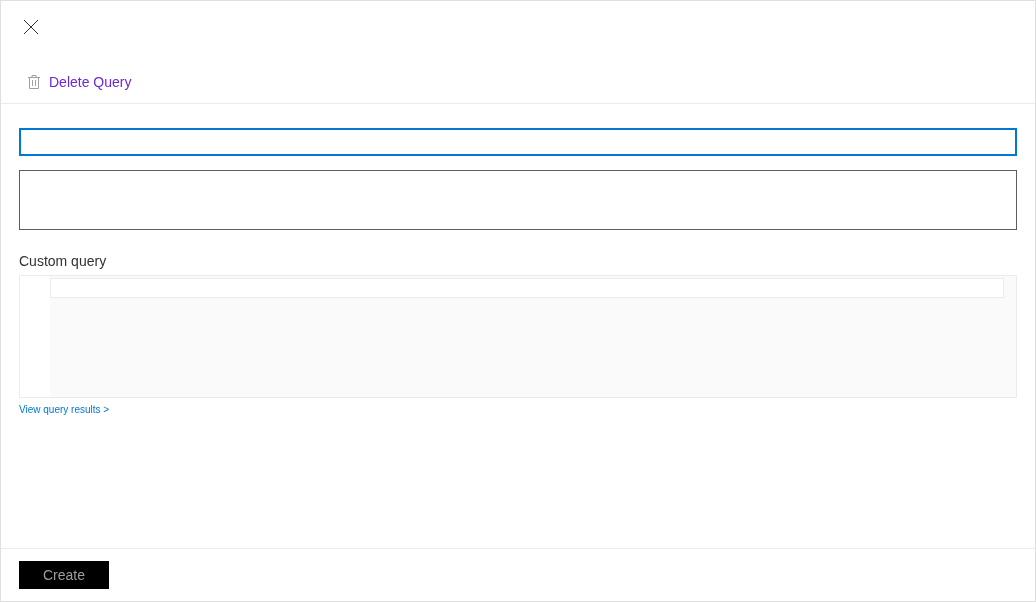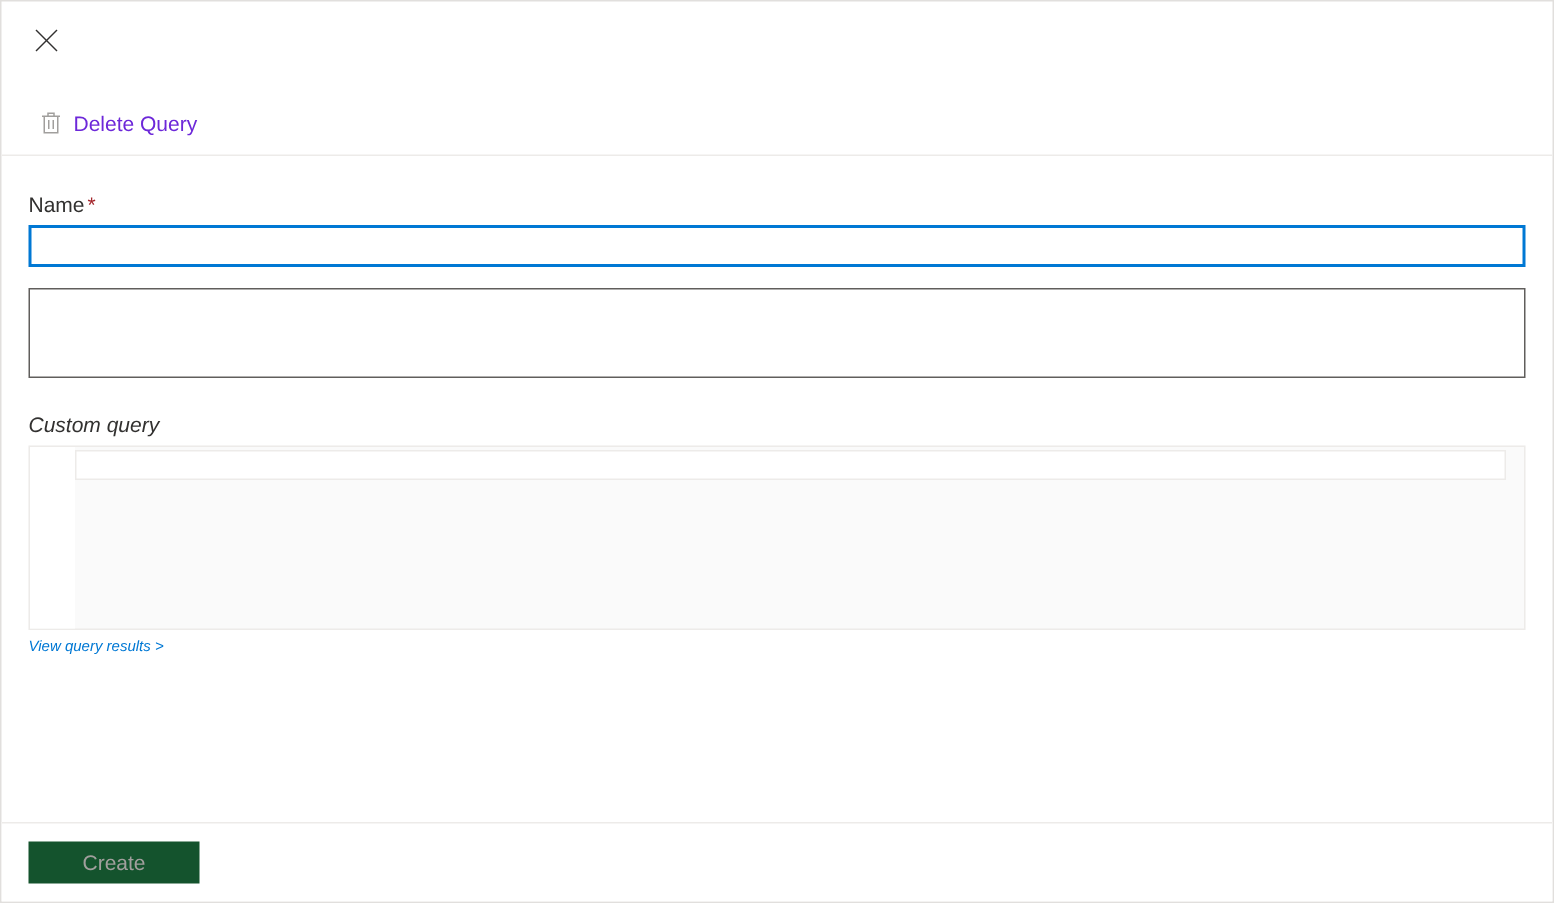--- a/index.html
+++ b/index.html
@@ -122,24 +122,24 @@
     .footer {
       position: absolute;
       bottom: 0;
       left: 0;
       right: 0;
       padding: 12px 18px;
       border-top: 1px solid #edebe9;
       background: #ffffff;
     }
     .primary-btn {
-      background: #14532d;
+      background: #000000;
       color: #a19f9d;
       border: none;
-      padding: 6px 36px;
+      padding: 6px 24px;
       font-family: inherit;
       font-size: 14px;
       cursor: default;
       min-width: 80px;
     }
   </style>
 </head>
 <body>
 
 <div class="panel-header">
@@ -164,31 +164,28 @@
         <line x1="8.5" y1="6" x2="8.5" y2="12"></line>
       </svg>
     </span>
     <span>Delete Query</span>
   </button>
 </div>
 
 <div class="form-body">
 
   <div class="field">
-    <label class="field-label">
-      <span>Name</span><span class="required-mark">*</span>
-    </label>
     <input type="text" class="text-input" value="" style="">
   </div>
 
   <div class="field">
     <textarea class="textarea-input" style=""></textarea>
   </div>
 
-  <div class="field" style="margin-top:20px;font-style:italic;">
+  <div class="field" style="margin-top:20px;">
     <label class="field-label">Custom query</label>
     <div class="custom-query-box">
       <div class="custom-query-gutter"></div>
       <div class="custom-query-inner"></div>
     </div>
     <a class="link">View query results &gt;</a>
   </div>
 
 </div>
 

